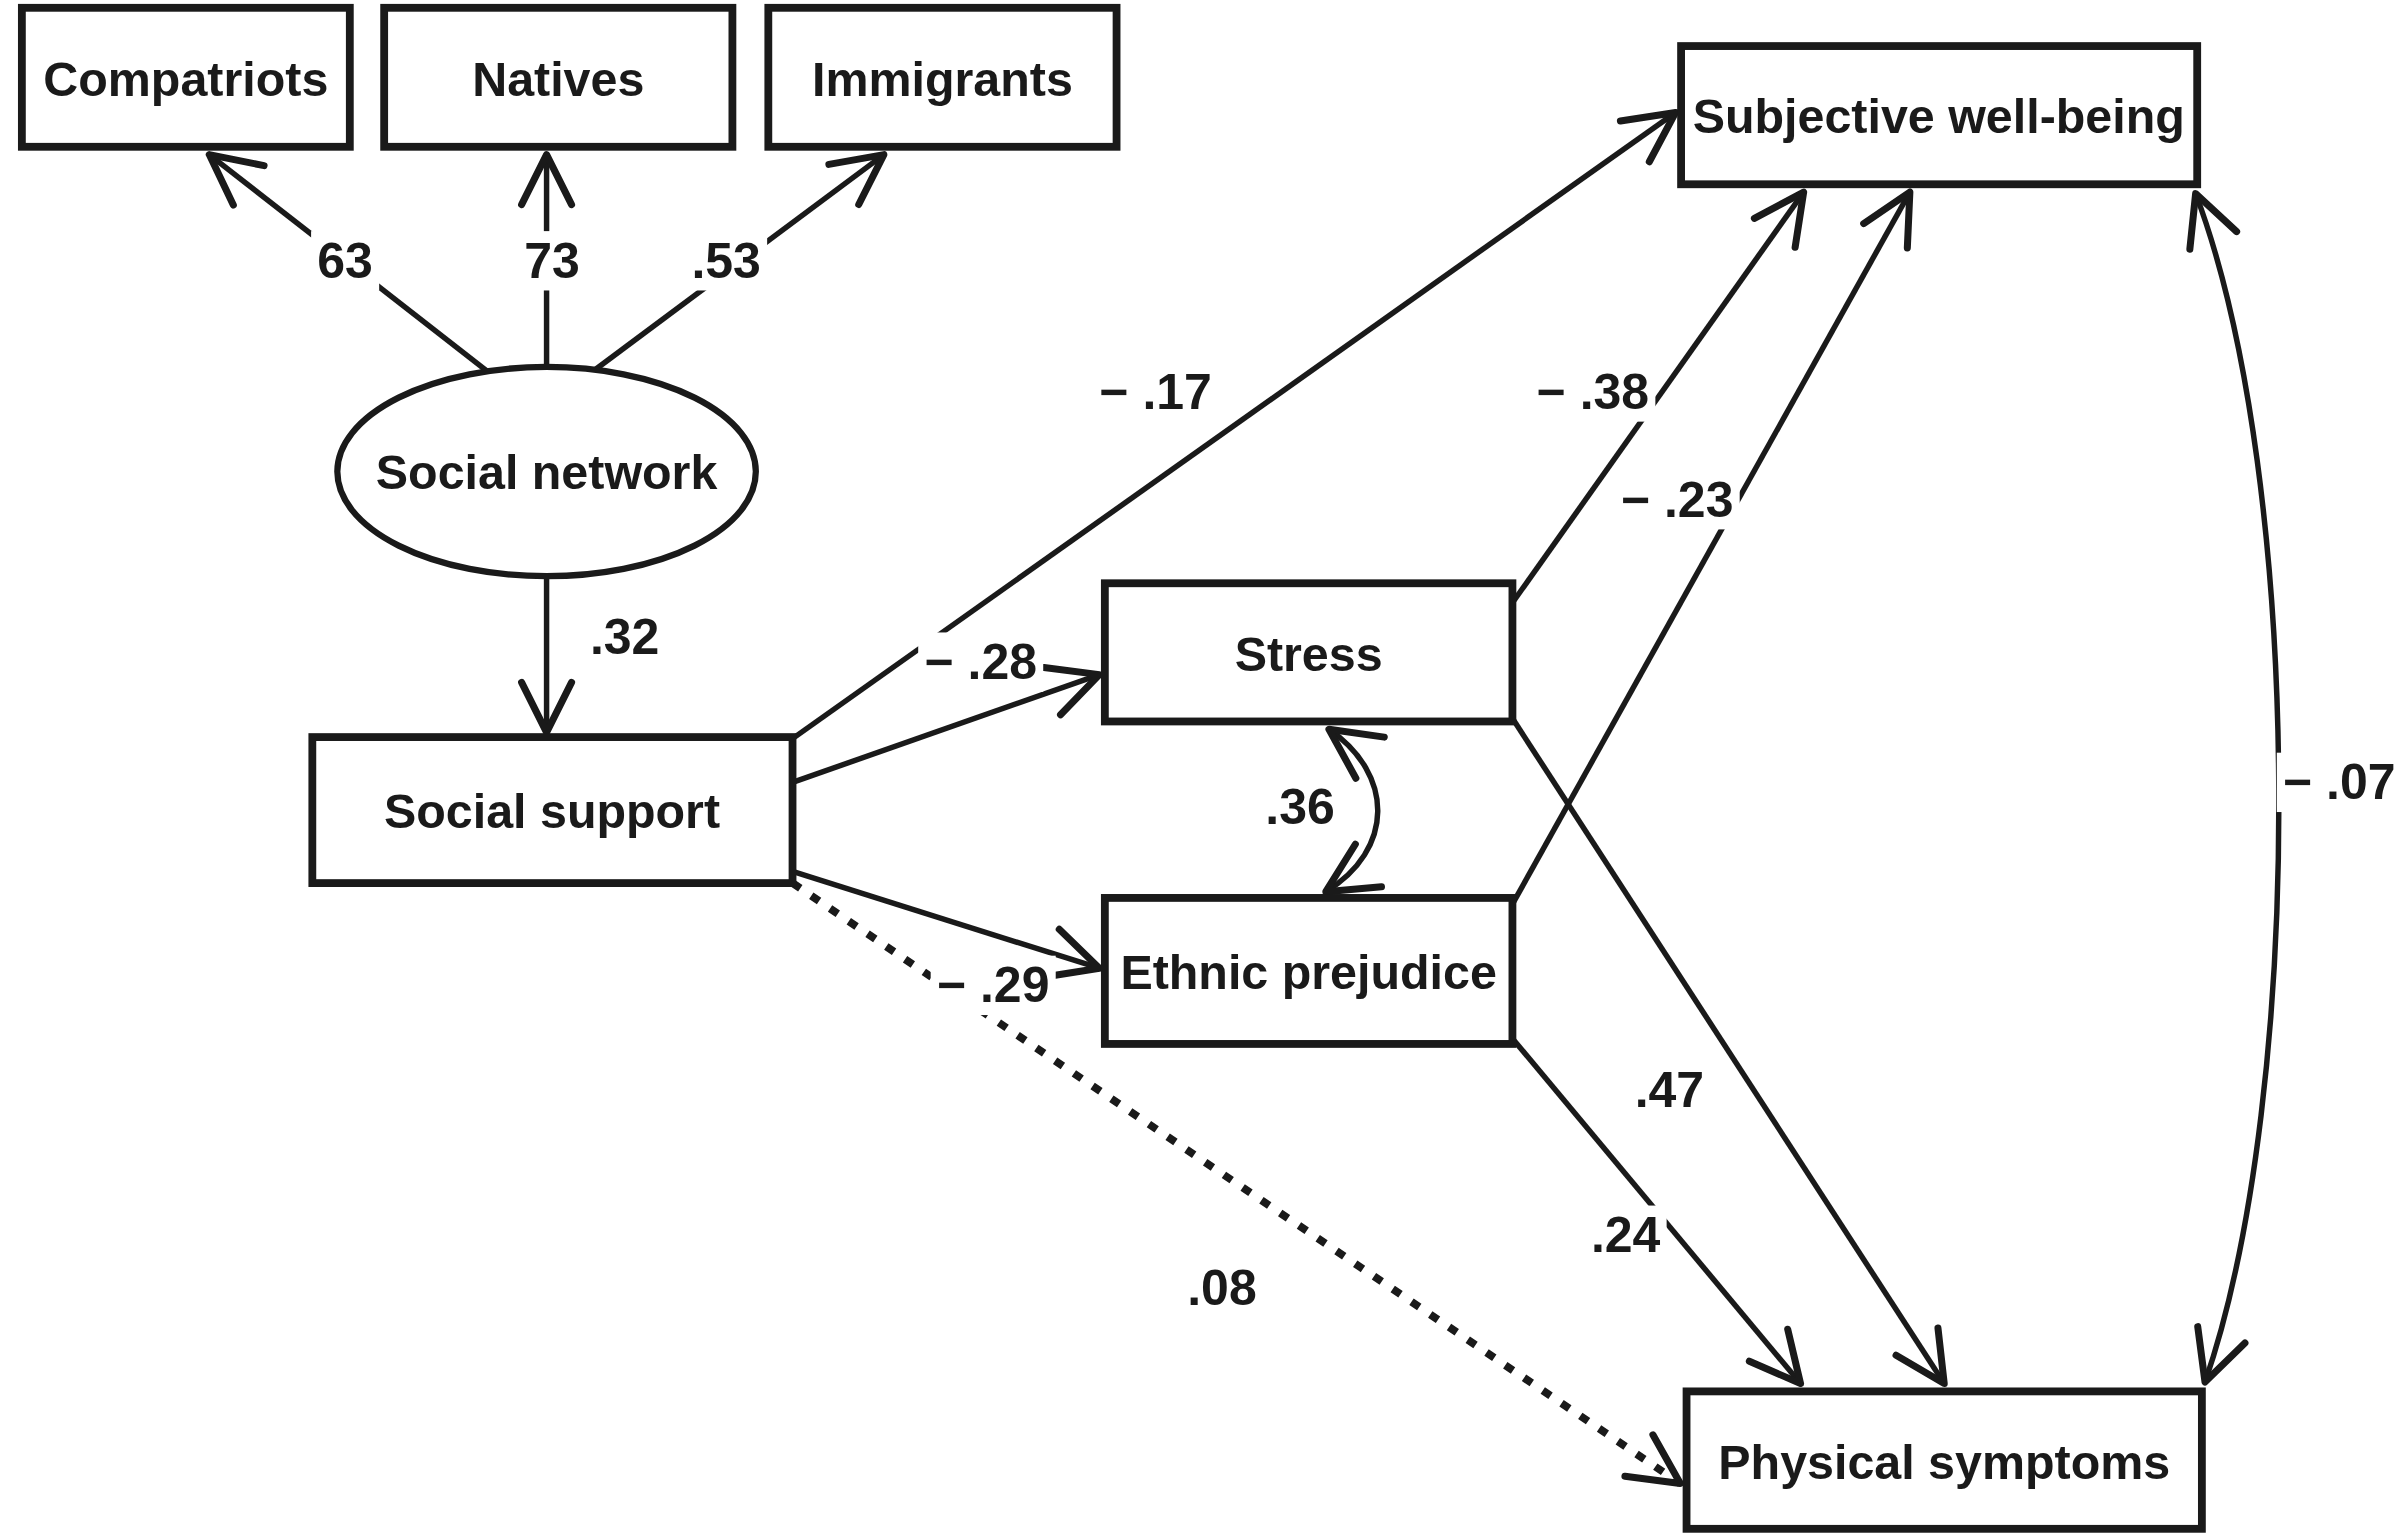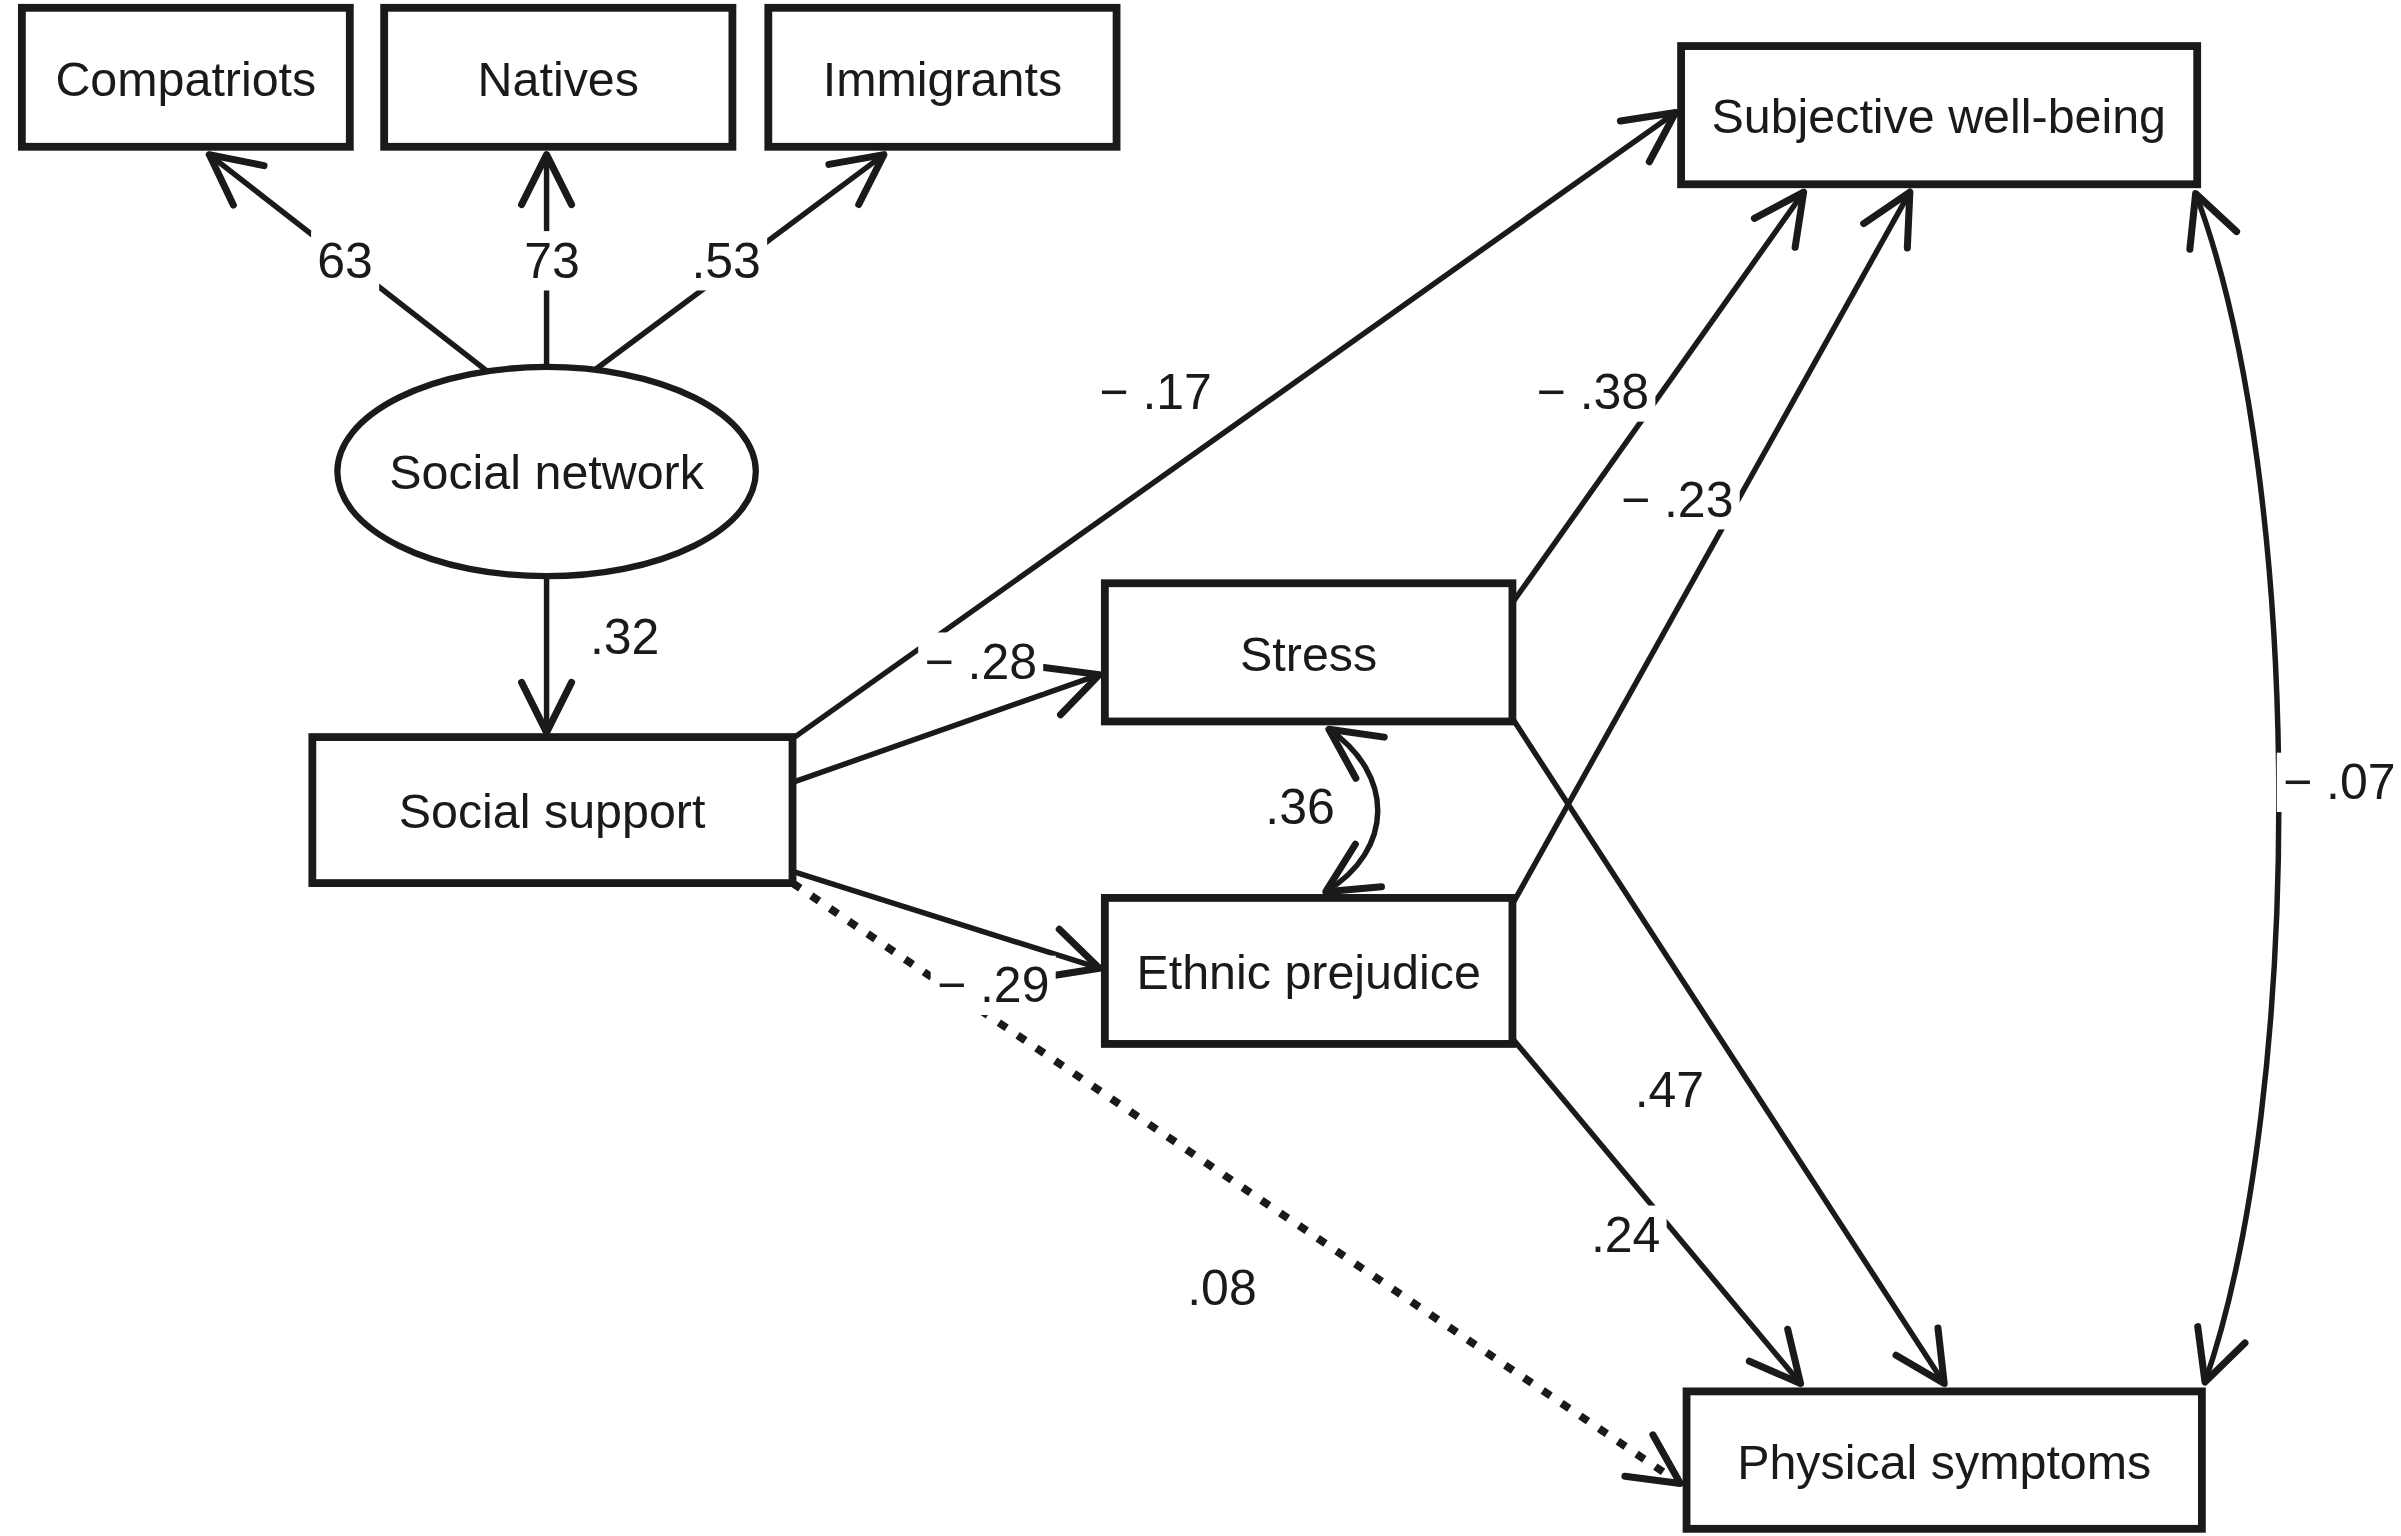--- a/index.html
+++ b/index.html
@@ -3,20 +3,21 @@
 <meta charset="utf-8">
 <style>
   html, body {
     margin: 0;
     padding: 0;
     background: #ffffff;
   }
   .figure-wrap {
     width: 100%;
     background: #0f172a;
+    font-weight: bold;
   }
   svg {
     display: block;
     width: 100%;
     height: auto;
     background: #ffffff;
     font-family: "Liberation Sans", sans-serif;
   }
   .node-box {
     fill: #ffffff;

